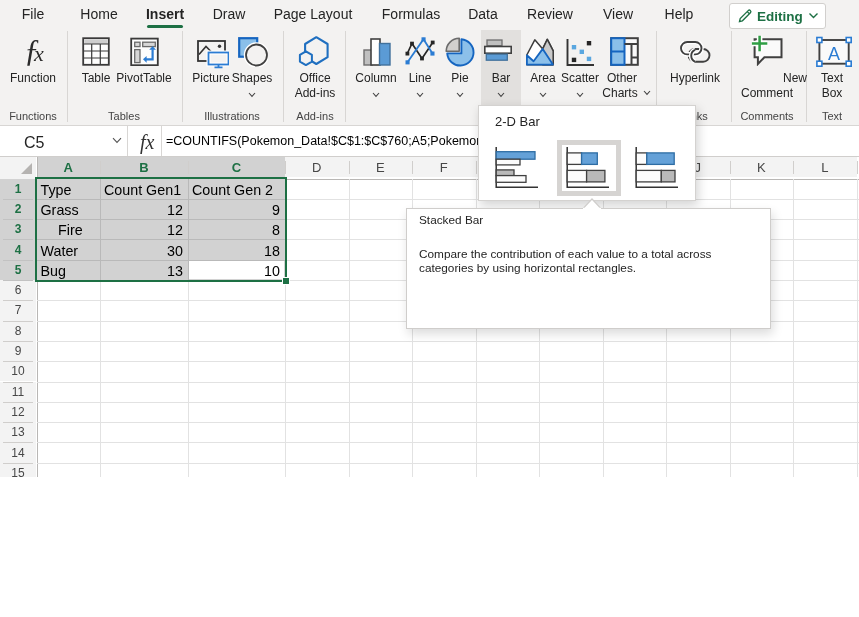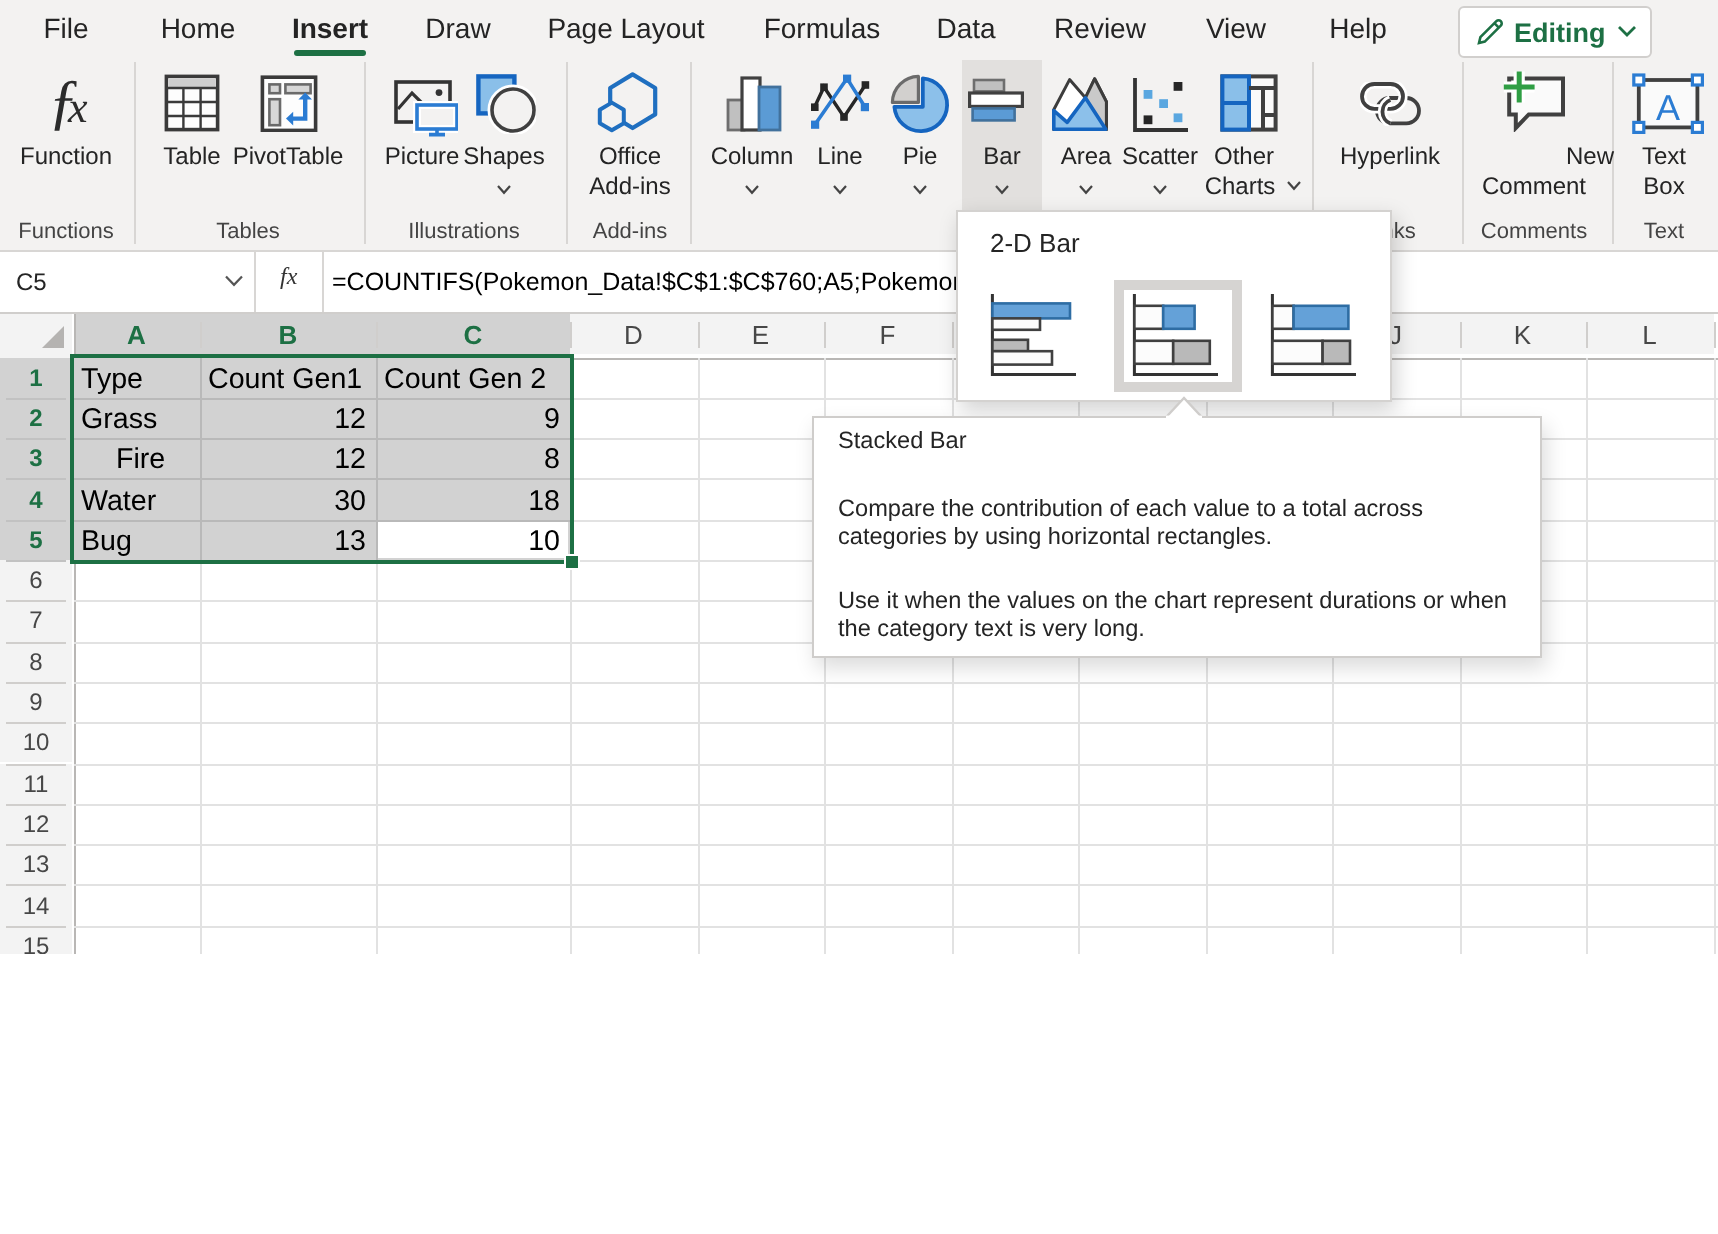--- a/index.html
+++ b/index.html
@@ -197,25 +197,25 @@
 <rect x="1.9" y="25.2" width="5" height="5"></rect>
         <rect x="31.2" y="25.2" width="5" height="5"></rect>
 </g>
 </svg>
 <div class="rlabel" style="left:832px;top:71px;">Text</div>
 <div class="rlabel" style="left:832px;top:86px;">Box</div>
 <div class="rgroup" style="left:832px;">Text</div>
 <div id="fbar"></div>
 <div class="abs" style="left:127px;top:126px;width:1px;height:30px;background:#d8d6d4;"></div>
 <div class="abs" style="left:161px;top:126px;width:1px;height:30px;background:#d8d6d4;"></div>
-<div class="abs" style="left:8px;top:134px;font-size:12px;color:#242424;">C5</div>
+<div class="abs" style="left:24px;top:134px;font-size:16px;color:#242424;">C5</div>
 <svg class="abs" style="left:112px;top:137px" width="10" height="7" viewBox="0 0 10 7">
       <path d="M1,1.2 L5,5.4 L9,1.2" fill="none" stroke="#555" stroke-width="1.1"></path>
     </svg>
-<div class="abs" style="left:140px;top:131px;font-family:'Liberation Serif',serif;font-style:italic;font-size:12px;color:#333;">fx</div>
+<div class="abs" style="left:140px;top:131px;font-family:'Liberation Serif',serif;font-style:italic;font-size:20px;color:#333;">fx</div>
 <div class="abs" style="left:166px;top:134px;font-size:12.5px;color:#000;white-space:nowrap;">=COUNTIFS(Pokemon_Data!$C$1:$C$760;A5;Pokemon_D</div>
 
 <div id="grid"></div>
 <div class="abs" style="left:0;top:157px;width:36px;height:21.5px;background:#f3f3f3;"></div>
 <svg class="abs" style="left:20px;top:162px" width="13" height="13" viewBox="0 0 13 13">
       <path d="M12,1 L12,12 L1,12 Z" fill="#b5b3b1"></path>
     </svg>
 <div class="colhdr sel" style="left:36.5px;top:157px;width:63.5px;">A</div>
 <div class="colhdr sel" style="left:100px;top:157px;width:88px;">B</div>
 <div class="colhdr sel" style="left:188px;top:157px;width:97px;">C</div>
@@ -367,14 +367,13 @@
       <rect x="2.2" y="26.4" width="25.1" height="11.5" fill="#fcfcfc" stroke="#404040" stroke-width="1.3"></rect>
       <rect x="27.3" y="26.4" width="13.7" height="11.5" fill="#b9b9b9" stroke="#404040" stroke-width="1.3"></rect>
     </svg>
 <div class="abs" style="left:406px;top:207.5px;width:365px;height:121px;background:#fff;border:1px solid #cfcdcb;box-shadow:2px 5px 10px rgba(0,0,0,.14);box-sizing:border-box;z-index:50;"></div>
 <svg class="abs" style="left:582px;top:198px;z-index:51;" width="20" height="11" viewBox="0 0 20 11">
       <path d="M1,10.6 L10,1 L19,10.6" fill="#fff" stroke="#cfcdcb" stroke-width="1.2"></path>
       <rect x="1" y="9.8" width="18" height="1.4" fill="#fff"></rect>
     </svg>
 <div class="abs" style="left:419px;top:213px;font-size:11.8px;color:#242424;z-index:52;">Stacked Bar</div>
 <div class="abs" style="left:419px;top:246.5px;font-size:11.8px;line-height:14.3px;color:#242424;z-index:52;">Compare the contribution of each value to a total across<br>categories by using horizontal rectangles.</div>
-<div class="abs" style="left:419px;top:292.5px;font-size:11.8px;line-height:14.3px;color:#242424;z-index:52;">Use it when the values on the chart represent durations or when<br>the category text is very long.</div>
 
 </div>
 </body></html>

